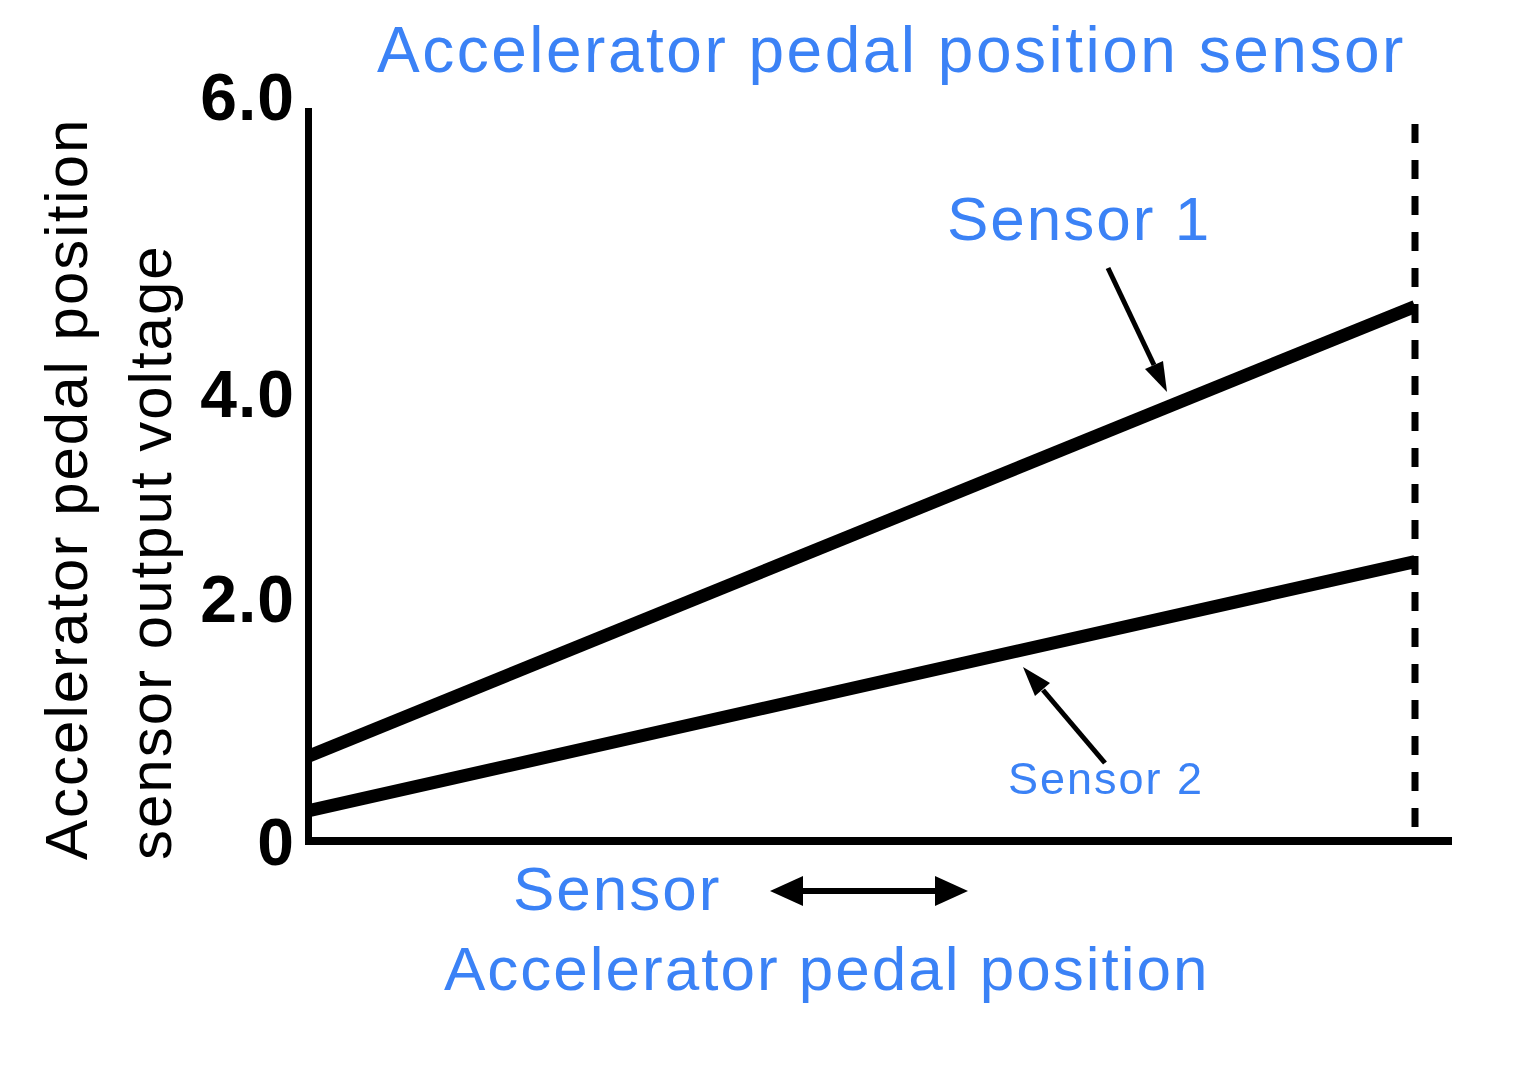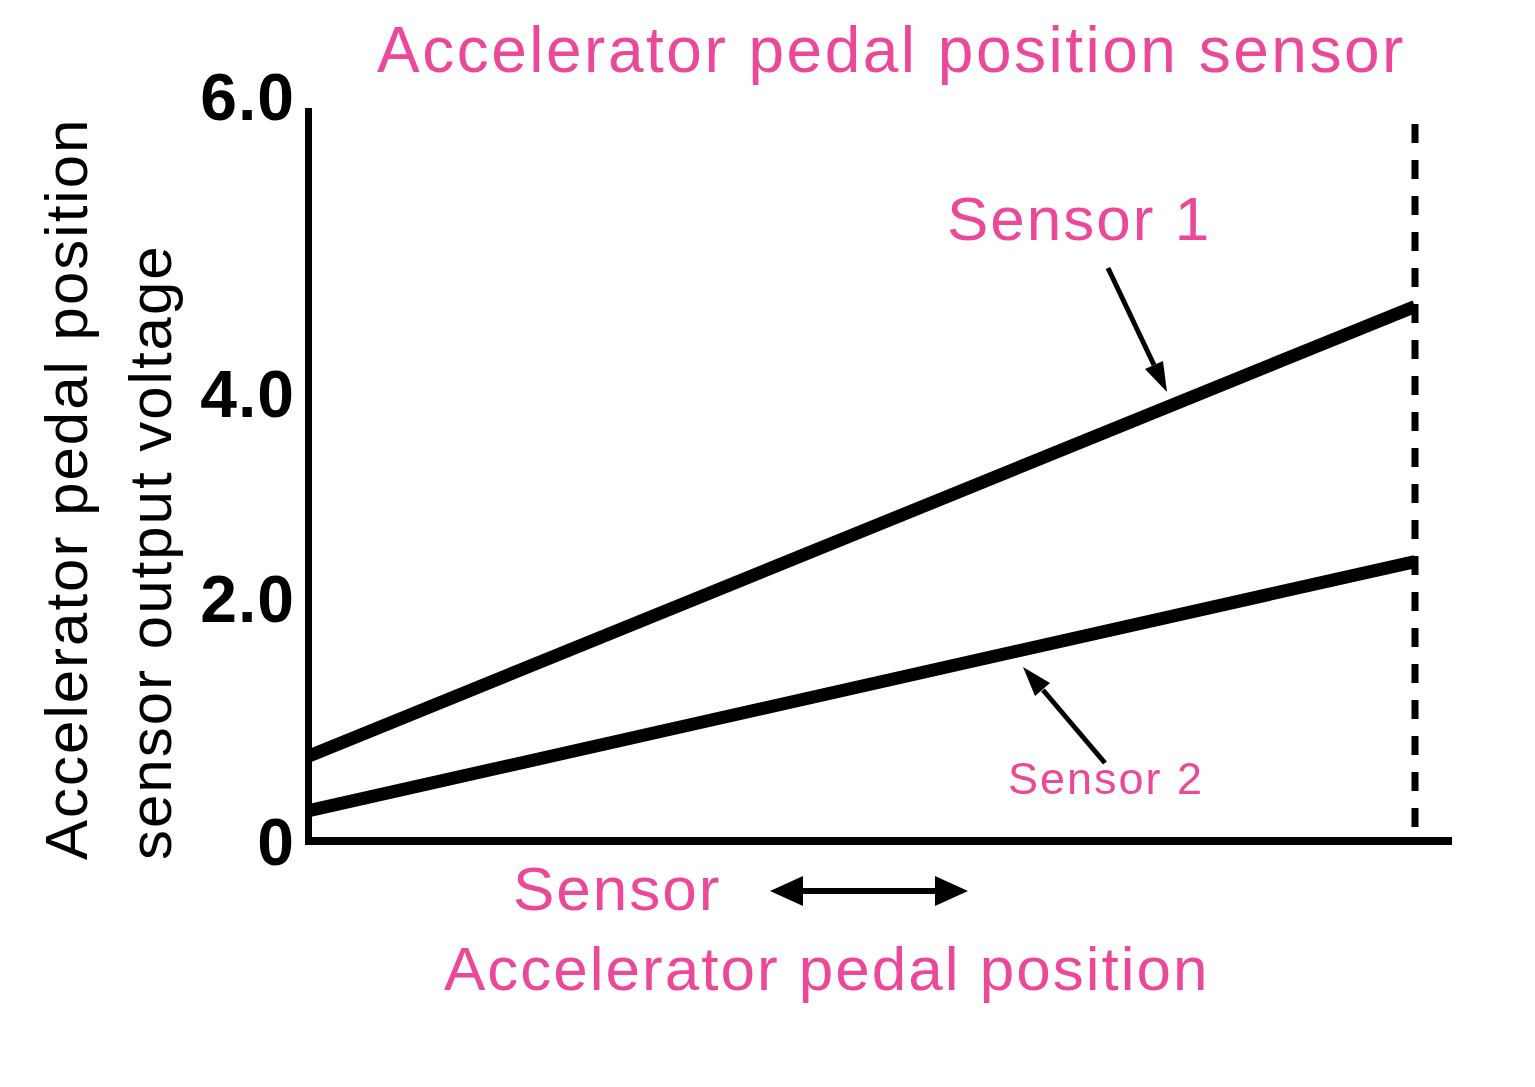--- a/index.html
+++ b/index.html
@@ -9,21 +9,21 @@
     height: 1087px;
     background: #ffffff;
     overflow: hidden;
     font-family: "Liberation Sans", sans-serif;
     color: #000000;
   }
   .label {
     position: absolute;
     white-space: nowrap;
     line-height: 1.08;
-    color: #ec4899;
+    color: #3b82f6;
   }
   .chart-title    { left: 377px; top: 16px;  font-size: 64px; letter-spacing: 2.5px; }
   .series-label-1 { left: 947px; top: 186px; font-size: 62px; letter-spacing: 2px; }
   .series-label-2 { left: 1008px; top: 755px; font-size: 45px; letter-spacing: 2px; }
   .x-note-left    { left: 513px; top: 856px; font-size: 62px; letter-spacing: 2px; }
   .x-note-right   { left: 988px; top: 856px; font-size: 62px; letter-spacing: 2px; }
   .x-axis-title   { left: 444px; top: 936px; font-size: 62px; letter-spacing: 2px; }
   .y-axis-title {
     position: absolute;
     left: -301px; top: 366px;

